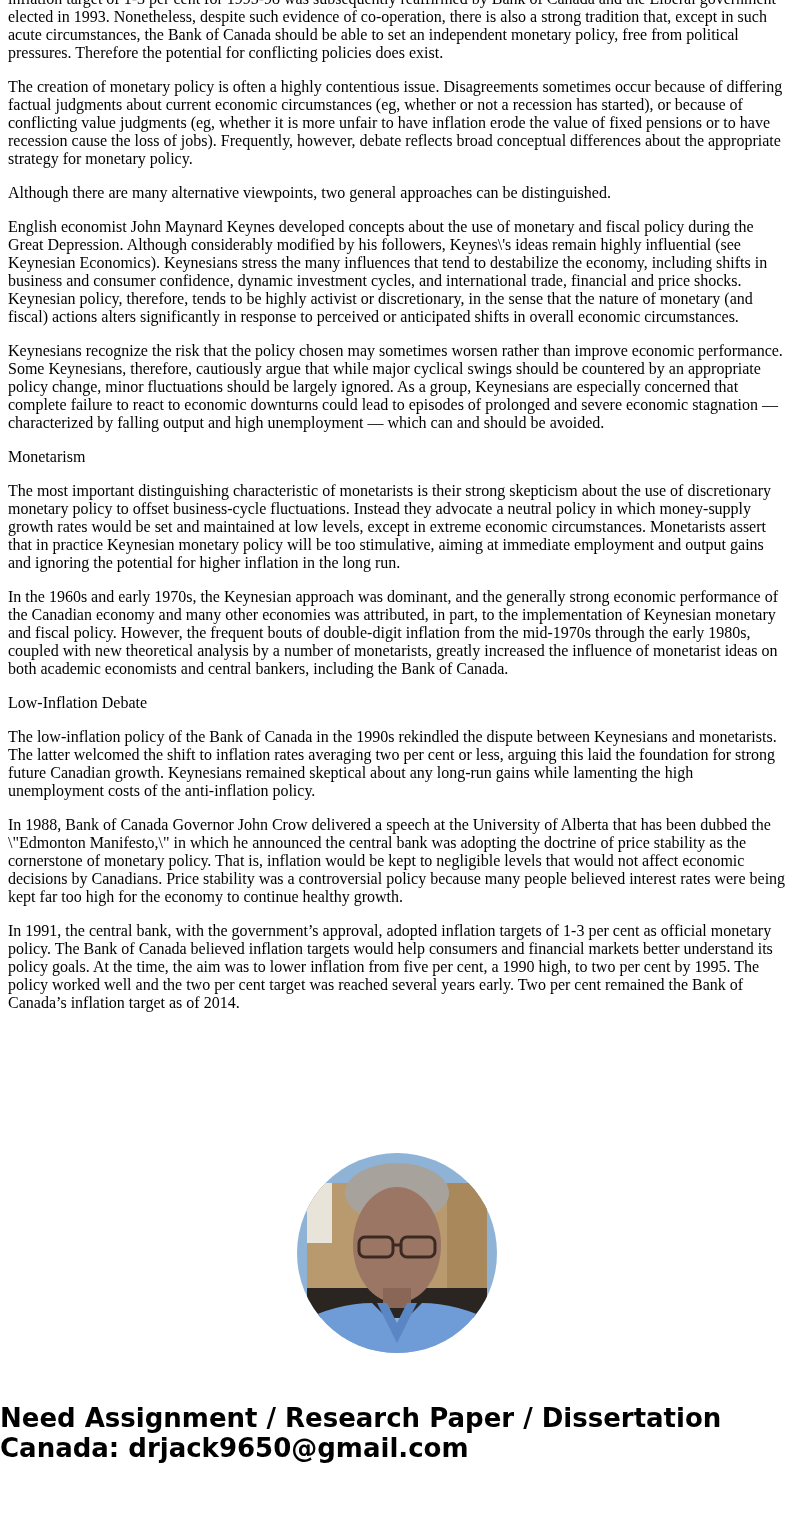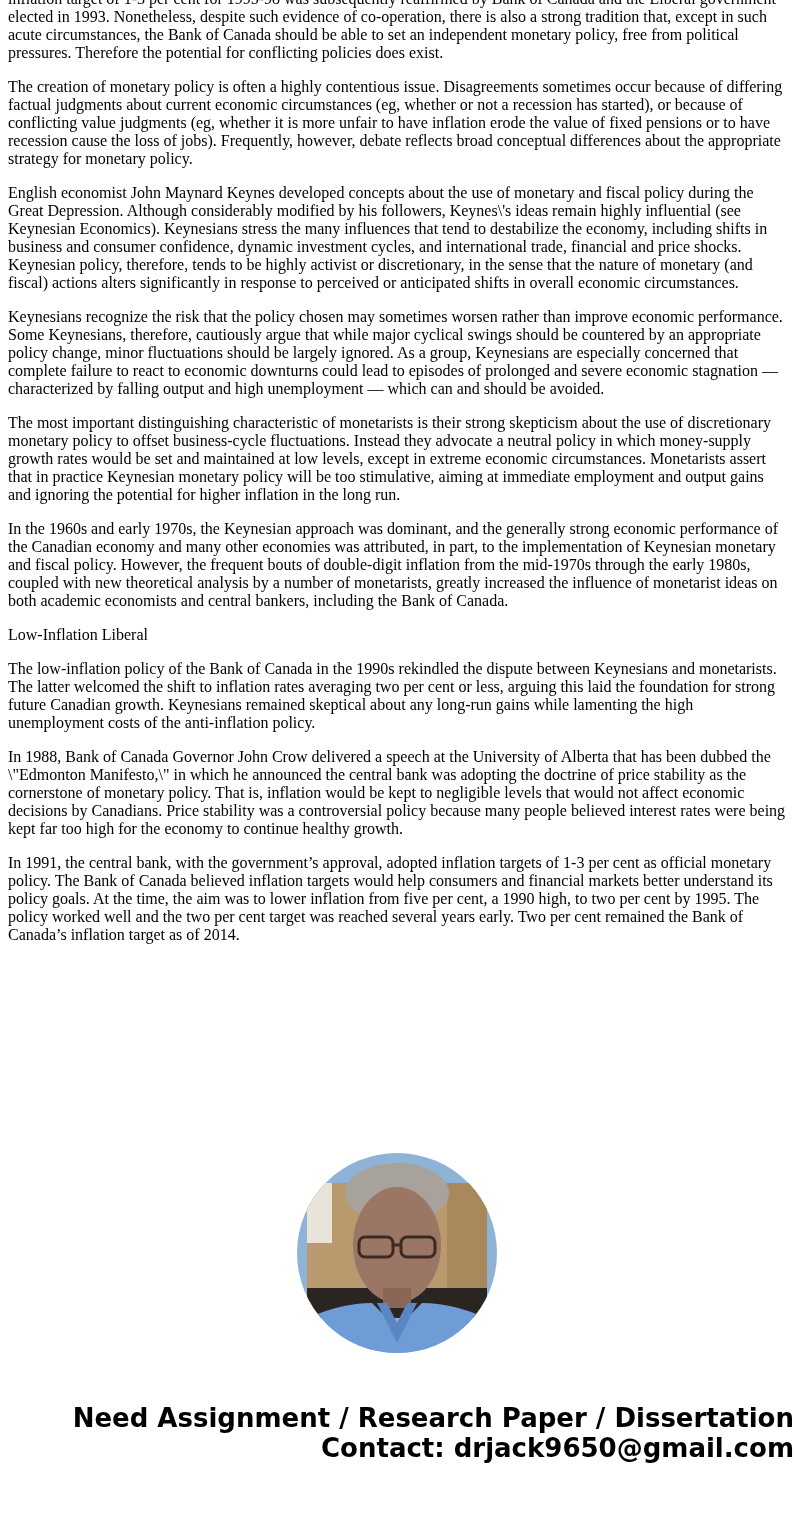--- a/index.html
+++ b/index.html
@@ -2,35 +2,37 @@
 <html><head>
   <meta charset="utf-8">
   <style>
     html, body { margin: 0; padding: 0; background: #ffffff; }
     body { width: 794px; height: 1523px; position: relative; overflow: hidden; color: #000; }
     .article { position: absolute; left: 8px; top: -10px; width: 780px;
       font-family: "Liberation Serif", serif; font-size: 16px; line-height: 18px; }
     .article p { margin: 0 0 16px 0; }
     .avatar { position: absolute; left: 297px; top: 1153px; width: 200px; height: 200px;
       border-radius: 50%; overflow: hidden; }
-    .promo { position: absolute; left: 0; top: 1403px; width: 794px; text-align: right;
+    .promo { position: absolute; left: 0; top: 1403px; width: 794px; text-align: left;
       font-family: "DejaVu Sans", sans-serif; font-weight: bold; font-size: 26px; line-height: 30px; }
     .promo div { margin: 0; }
   </style>
 </head>
 <body>
 
 <div class="article">
   <p>inflation target of 1-3 per cent for 1995-98 was subsequently reaffirmed by Bank of Canada and the Liberal government elected in 1993. Nonetheless, despite such evidence of co-operation, there is also a strong tradition that, except in such acute circumstances, the Bank of Canada should be able to set an independent monetary policy, free from political pressures. Therefore the potential for conflicting policies does exist.</p>
   <p>The creation of monetary policy is often a highly contentious issue. Disagreements sometimes occur because of differing factual judgments about current economic circumstances (eg, whether or not a recession has started), or because of conflicting value judgments (eg, whether it is more unfair to have inflation erode the value of fixed pensions or to have recession cause the loss of jobs). Frequently, however, debate reflects broad conceptual differences about the appropriate strategy for monetary policy.</p>
+  <p>Although there are many alternative viewpoints, two general approaches can be distinguished.</p>
   <p>English economist John Maynard Keynes developed concepts about the use of monetary and fiscal policy during the Great Depression. Although considerably modified by his followers, Keynes\'s ideas remain highly influential (see Keynesian Economics). Keynesians stress the many influences that tend to destabilize the economy, including shifts in business and consumer confidence, dynamic investment cycles, and international trade, financial and price shocks. Keynesian policy, therefore, tends to be highly activist or discretionary, in the sense that the nature of monetary (and fiscal) actions alters significantly in response to perceived or anticipated shifts in overall economic circumstances.</p>
   <p>Keynesians recognize the risk that the policy chosen may sometimes worsen rather than improve economic performance. Some Keynesians, therefore, cautiously argue that while major cyclical swings should be countered by an appropriate policy change, minor fluctuations should be largely ignored. As a group, Keynesians are especially concerned that complete failure to react to economic downturns could lead to episodes of prolonged and severe economic stagnation — characterized by falling output and high unemployment — which can and should be avoided.</p>
+  <p>Monetarism</p>
   <p>The most important distinguishing characteristic of monetarists is their strong skepticism about the use of discretionary monetary policy to offset business-cycle fluctuations. Instead they advocate a neutral policy in which money-supply growth rates would be set and maintained at low levels, except in extreme economic circumstances. Monetarists assert that in practice Keynesian monetary policy will be too stimulative, aiming at immediate employment and output gains and ignoring the potential for higher inflation in the long run.</p>
   <p>In the 1960s and early 1970s, the Keynesian approach was dominant, and the generally strong economic performance of the Canadian economy and many other economies was attributed, in part, to the implementation of Keynesian monetary and fiscal policy. However, the frequent bouts of double-digit inflation from the mid-1970s through the early 1980s, coupled with new theoretical analysis by a number of monetarists, greatly increased the influence of monetarist ideas on both academic economists and central bankers, including the Bank of Canada.</p>
-  <p>Low-Inflation Liberal</p>
+  <p>Low-Inflation Debate</p>
   <p>The low-inflation policy of the Bank of Canada in the 1990s rekindled the dispute between Keynesians and monetarists. The latter welcomed the shift to inflation rates averaging two per cent or less, arguing this laid the foundation for strong future Canadian growth. Keynesians remained skeptical about any long-run gains while lamenting the high unemployment costs of the anti-inflation policy.</p>
   <p>In 1988, Bank of Canada Governor John Crow delivered a speech at the University of Alberta that has been dubbed the \"Edmonton Manifesto,\" in which he announced the central bank was adopting the doctrine of price stability as the cornerstone of monetary policy. That is, inflation would be kept to negligible levels that would not affect economic decisions by Canadians. Price stability was a controversial policy because many people believed interest rates were being kept far too high for the economy to continue healthy growth.</p>
   <p>In 1991, the central bank, with the government’s approval, adopted inflation targets of 1-3 per cent as official monetary policy. The Bank of Canada believed inflation targets would help consumers and financial markets better understand its policy goals. At the time, the aim was to lower inflation from five per cent, a 1990 high, to two per cent by 1995. The policy worked well and the two per cent target was reached several years early. Two per cent remained the Bank of Canada’s inflation target as of 2014.</p>
 </div>
 
 <div class="avatar" title="portrait photo of man with glasses in blue shirt">
   <svg width="200" height="200" viewBox="0 0 200 200">
     <rect width="200" height="200" fill="#8fb3d6"></rect>
     <rect x="10" y="30" width="180" height="110" fill="#b89a6e"></rect>
     <rect x="10" y="30" width="25" height="60" fill="#e8e4da"></rect>
@@ -42,14 +44,14 @@
     <rect x="104" y="84" width="34" height="20" rx="6" fill="none" stroke="#3a2a22" stroke-width="3"></rect>
     <line x1="96" y1="92" x2="104" y2="92" stroke="#3a2a22" stroke-width="3"></line>
     <rect x="86" y="135" width="28" height="20" fill="#8a6656"></rect>
     <path d="M0 200 L0 170 Q40 150 75 150 L100 175 L125 150 Q160 150 200 170 L200 200 Z" fill="#6f9bd6"></path>
     <path d="M80 150 L100 190 L120 150 L110 150 L100 170 L90 150 Z" fill="#5a86c4"></path>
   </svg>
 </div>
 
 <div class="promo">
   <div>Need Assignment / Research Paper / Dissertation</div>
-  <div>Contact: drjack9650@gmail.com</div>
+  <div>Canada: drjack9650@gmail.com</div>
 </div>
 
 </body></html>

